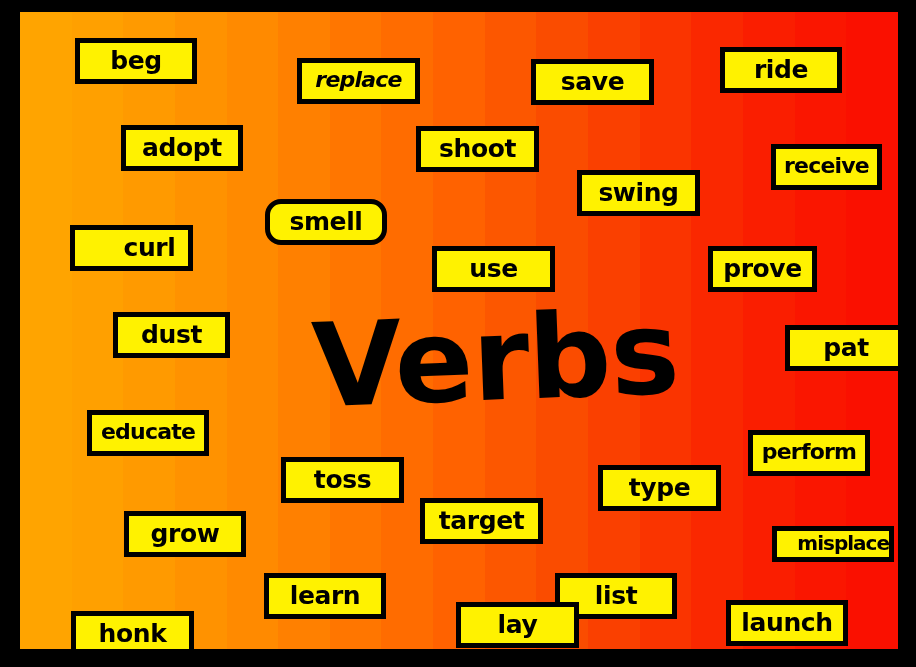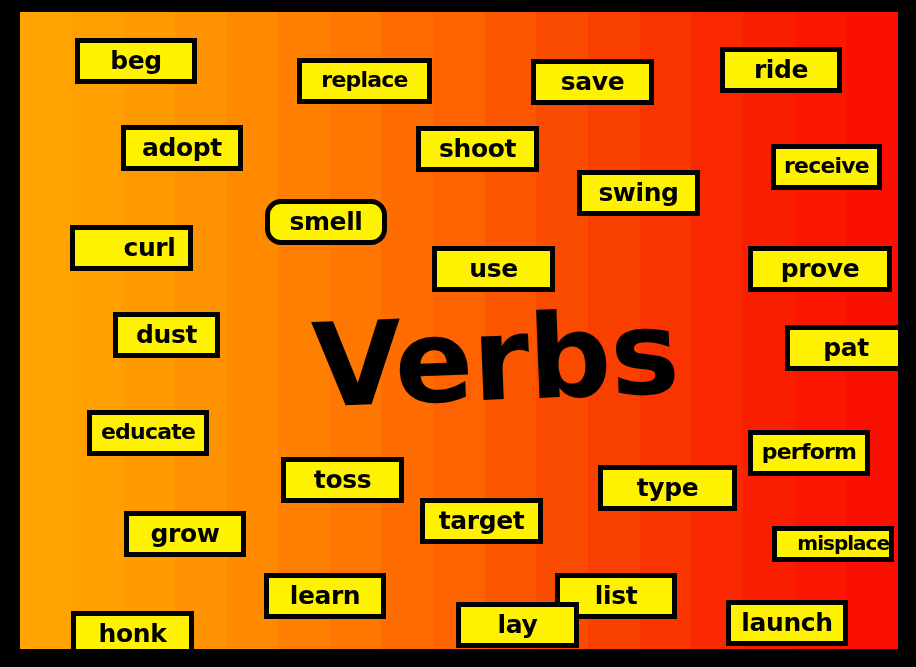--- a/index.html
+++ b/index.html
@@ -119,21 +119,21 @@
         <div class="band" style="background: rgb(250, 22, 0);"></div>
         <div class="band" style="background: rgb(250, 16, 0);"></div>
       </div>
 
     <div id="title">Verbs</div>
 
     <div id="word-layer">
         <div class="word-card" style="left: 55px; top: 26px; width: 122px; height: 46px;">
           <span class="word-label">beg</span>
         </div>
-        <div class="word-card long" style="left: 277px; top: 46px; width: 135px; height: 46px;">
+        <div class="word-card long" style="left: 277px; top: 46px; width: 123px; height: 46px; font-style: italic;">
           <span class="word-label">replace</span>
         </div>
         <div class="word-card" style="left: 511px; top: 47px; width: 123px; height: 46px;">
           <span class="word-label">save</span>
         </div>
         <div class="word-card" style="left: 700px; top: 35px; width: 122px; height: 46px;">
           <span class="word-label">ride</span>
         </div>
         <div class="word-card" style="left: 101px; top: 113px; width: 122px; height: 46px;">
           <span class="word-label">adopt</span>
@@ -149,39 +149,39 @@
         </div>
         <div class="word-card" style="left: 245px; top: 187px; width: 122px; height: 46px; border-radius: 16px;">
           <span class="word-label">smell</span>
         </div>
         <div class="word-card" style="left: 50px; top: 213px; width: 123px; height: 46px; padding-left: 36px;">
           <span class="word-label">curl</span>
         </div>
         <div class="word-card" style="left: 412px; top: 234px; width: 123px; height: 46px;">
           <span class="word-label">use</span>
         </div>
-        <div class="word-card" style="left: 688px; top: 234px; width: 144px; height: 46px; margin-left: 40px;">
+        <div class="word-card" style="left: 688px; top: 234px; width: 109px; height: 46px;">
           <span class="word-label">prove</span>
         </div>
-        <div class="word-card" style="left: 93px; top: 300px; width: 107px; height: 46px;">
+        <div class="word-card" style="left: 93px; top: 300px; width: 117px; height: 46px;">
           <span class="word-label">dust</span>
         </div>
         <div class="word-card" style="left: 765px; top: 313px; width: 122px; height: 46px;">
           <span class="word-label">pat</span>
         </div>
         <div class="word-card long" style="left: 67px; top: 398px; width: 122px; height: 46px;">
           <span class="word-label">educate</span>
         </div>
         <div class="word-card long" style="left: 728px; top: 418px; width: 122px; height: 46px;">
           <span class="word-label">perform</span>
         </div>
         <div class="word-card" style="left: 261px; top: 445px; width: 123px; height: 46px;">
           <span class="word-label">toss</span>
         </div>
-        <div class="word-card" style="left: 578px; top: 453px; width: 139px; height: 46px;">
+        <div class="word-card" style="left: 578px; top: 453px; width: 123px; height: 46px;">
           <span class="word-label">type</span>
         </div>
         <div class="word-card" style="left: 400px; top: 486px; width: 123px; height: 46px;">
           <span class="word-label">target</span>
         </div>
         <div class="word-card" style="left: 104px; top: 499px; width: 122px; height: 46px;">
           <span class="word-label">grow</span>
         </div>
         <div class="word-card xlong" style="left: 752px; top: 514px; width: 122px; height: 36px; justify-content: flex-end;">
           <span class="word-label">misplace</span>

